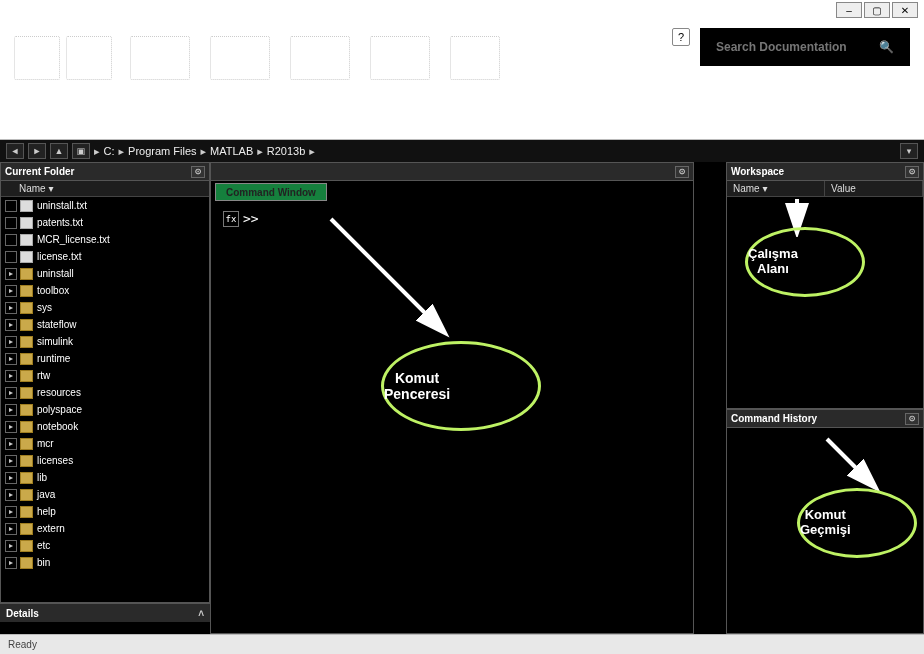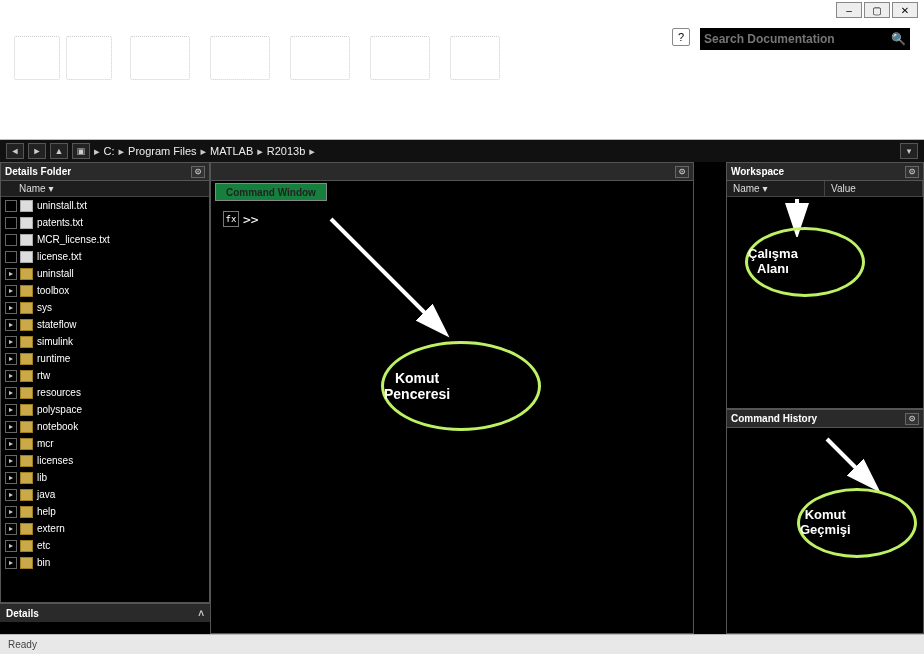--- a/index.html
+++ b/index.html
@@ -27,24 +27,24 @@
   }
   .window-controls div {
     width: 26px; height: 16px;
     border: 1px solid #888; background: #eee;
     font-size: 10px;
     display: flex; align-items: center; justify-content: center;
   }
   .search-doc {
     position: absolute;
     top: 28px; right: 14px;
-    width: 210px; height: 22px;
+    width: 210px; height: 38px;
     background: #000;
     display: flex; align-items: center;
-    padding: 0 4px;
+    padding: 0 16px;
   }
   .search-doc input {
     flex: 1;
     background: #000;
     border: none;
     color: #fff;
     font-weight: bold;
     font-size: 12px;
     outline: none;
   }
@@ -215,21 +215,21 @@
     font-weight: bold;
     display: flex; align-items: center;
     border: 1px solid #888;
   }
   .prompt {
     position: absolute;
     top: 30px; left: 12px;
     color: #fff;
     font-family: monospace;
     font-size: 13px;
-    display: flex; align-items: flex-end; gap: 4px;
+    display: flex; align-items: flex-start; gap: 4px;
   }
   .prompt .fx {
     width: 16px; height: 16px;
     border: 1px solid #777;
     display: flex; align-items: center; justify-content: center;
     font-size: 9px;
   }
 
   
   .anno-ellipse {
@@ -334,21 +334,21 @@
   </div>
   <div class="addr-spacer"></div>
   <div class="addr-btn">▾</div>
 </div>
 
 <div class="workspace">
 
   <div class="left-col">
     <div class="panel" style="flex:1">
       <div class="panel-header">
-        <span>Details Folder</span>
+        <span>Current Folder</span>
         <span class="sp"></span>
         <span class="ctrl">⊙</span>
       </div>
       <div class="cf-list-head">
         <span>Name ▾</span>
       </div>
       <div class="cf-body" id="cf-body">
           <div class="cf-item">
             <span class="exp"></span>
             <span class="ico file"></span>

